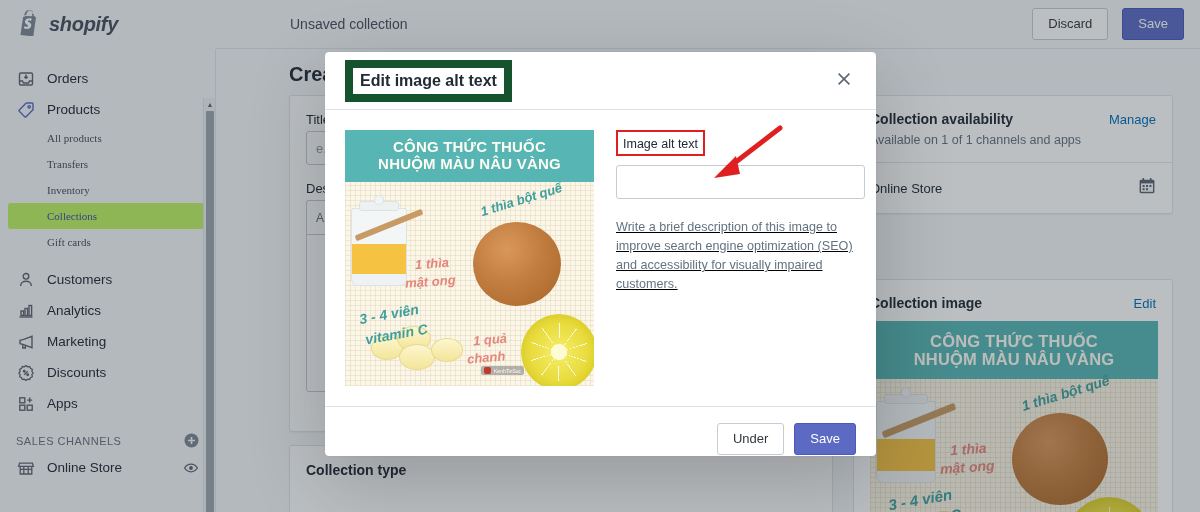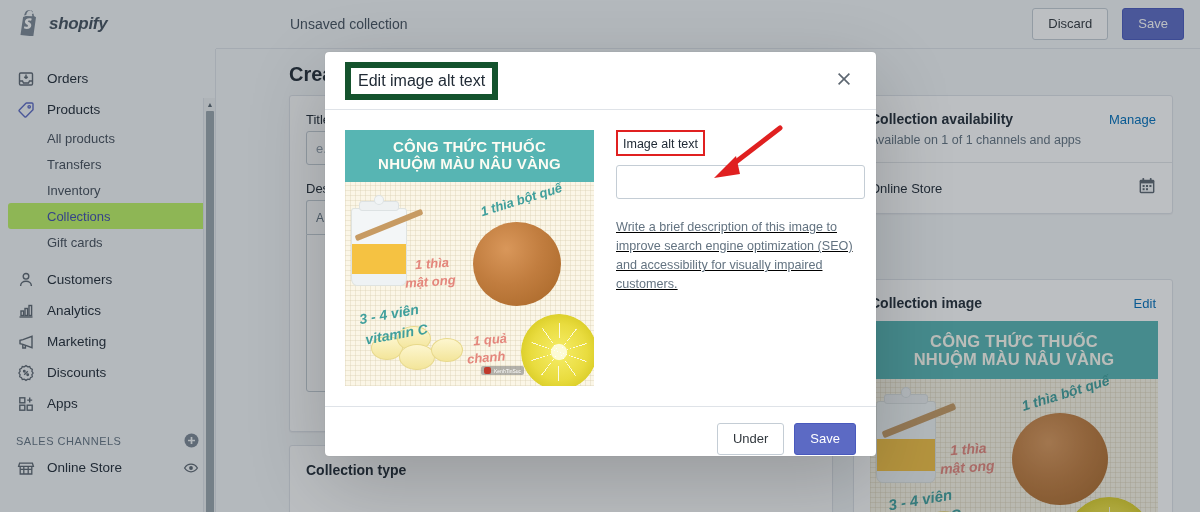--- a/index.html
+++ b/index.html
@@ -22,21 +22,21 @@
   
   .topbar {
     position: absolute; top: 0; left: 0; width: 1200px; height: 49px;
     background: #f4f6f8; border-bottom: 1px solid #dfe3e8;
     display: flex; align-items: center; z-index: 5;
   }
   .brand {
     width: 216px; height: 49px; display: flex; align-items: center;
     padding-left: 17px; gap: 8px; background: #f4f6f8;
   }
-  .brand-word { font-size: 17px; font-style: italic; font-weight: bold; color: #44515e; letter-spacing: -0.3px; }
+  .brand-word { font-size: 20px; font-style: italic; font-weight: bold; color: #44515e; letter-spacing: -0.3px; }
   .topbar-title { font-size: 14px; color: #44515e; margin-left: 74px; }
   .topbar-actions { margin-left: auto; display: flex; gap: 14px; padding-right: 16px; }
 
   .btn {
     font-family: "Liberation Sans", sans-serif;
     font-size: 13px; border-radius: 3px; padding: 7px 15px;
     cursor: pointer; line-height: 16px; white-space: nowrap;
   }
   .btn-default { background: #fff; border: 1px solid #c4cdd5; color: #31373d; }
   .btn-primary { background: #5c6ac4; border: 1px solid #4959bd; color: #fff; }
@@ -50,21 +50,21 @@
   .nav-item {
     display: flex; align-items: center; height: 29px;
     margin: 0 8px; padding: 0 8px; border-radius: 3px;
     font-size: 13.5px; color: #212b36; cursor: pointer; gap: 11px;
   }
   .nav-item.top { height: 31px; }
   .nav-item .ico { width: 20px; height: 20px; flex: 0 0 20px; display: block; }
   .nav-sub {
     display: flex; align-items: center; height: 26px;
     margin: 0 8px; padding: 0 8px 0 39px; border-radius: 3px;
-    font-size: 13px; color: #454f5b; cursor: pointer;
+    font-size: 11px; color: #454f5b; cursor: pointer; font-family: Liberation Serif, serif;
   }
   .nav-sub.active { background: #bef264; color: #3f4eae; font-weight: 500; }
   .nav-gap { height: 9px; }
   .section-head {
     display: flex; align-items: center; justify-content: space-between;
     margin: 0 16px; padding-top: 14px; padding-bottom: 4px;
     font-size: 11px; letter-spacing: .5px; color: #637381; text-transform: uppercase;
   }
   .plus-circle { width: 15px; height: 15px; }
   .eye-ico { width: 16px; height: 16px; margin-left: auto; }
@@ -152,21 +152,21 @@
     position: absolute; left: 325px; top: 52px; width: 551px; height: 404px;
     background: #fff; border-radius: 4px;
     box-shadow: 0 26px 80px rgba(0,0,0,.2), 0 0 1px rgba(0,0,0,.2);
     z-index: 60; display: flex; flex-direction: column;
   }
   .modal-head {
     height: 58px; display: flex; align-items: center;
     padding: 0 20px; border-bottom: 1px solid #dfe3e8; flex: 0 0 58px;
   }
   .modal-title { font-size: 16px; color: #212b36; }
-  .ann-box { border: 6px solid #14532d; padding: 4px 7px; display: inline-block; }
+  .ann-box { border: 8px solid #14532d; padding: 4px 7px; display: inline-block; font-weight: bold; }
   .modal-x {
     margin-left: auto; width: 24px; height: 24px; cursor: pointer;
     display: flex; align-items: center; justify-content: center;
   }
   .modal-body { flex: 1 1 auto; display: flex; padding: 20px; gap: 22px; }
   .modal-thumb { width: 249px; height: 256px; flex: 0 0 249px; }
   .modal-right { flex: 1 1 auto; position: relative; text-decoration: underline; }
   .alt-label { font-size: 12.5px; color: #212b36; }
   .alt-label-box { border: 2px solid #e02020; padding: 2px 5px; display: inline-block; }
   .alt-input {

